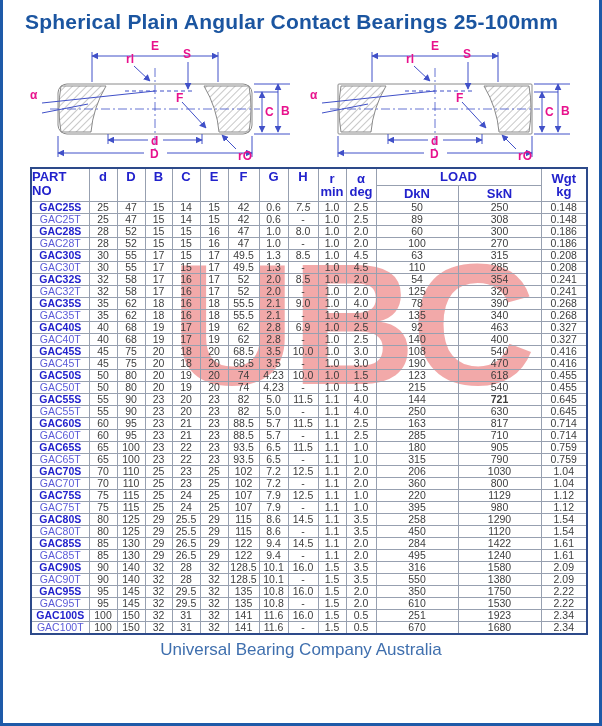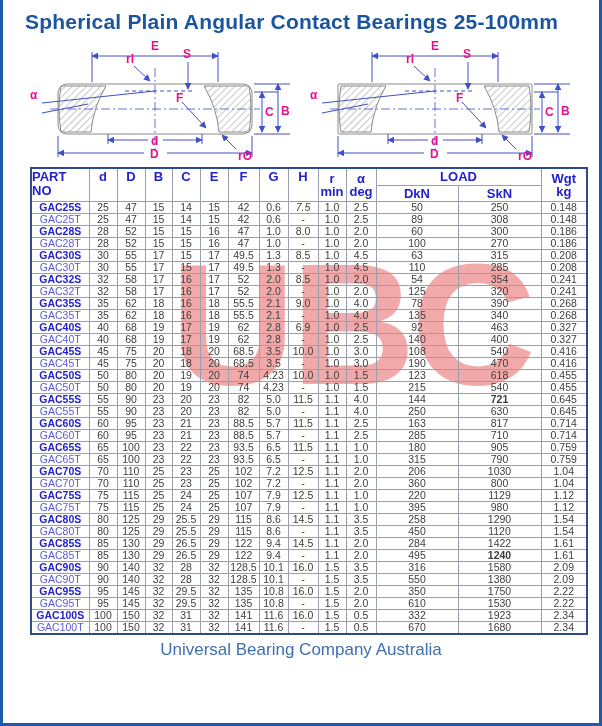--- a/index.html
+++ b/index.html
@@ -703,21 +703,21 @@
         <td style="font-weight: normal;">130</td>
         <td style="font-weight: normal;">29</td>
         <td style="font-weight: normal;">26.5</td>
         <td style="font-weight: normal;">29</td>
         <td style="font-weight: normal;">122</td>
         <td style="font-weight: normal;">9.4</td>
         <td style="font-weight: normal;">-</td>
         <td style="font-weight: normal;">1.1</td>
         <td style="font-weight: normal;">2.0</td>
         <td style="font-weight: normal;">495</td>
-        <td style="font-weight: bold;">1240</td>
+        <td style="font-weight: normal;">1240</td>
         <td style="font-weight: normal;">1.61</td>
       </tr>
       <tr>
         <td class="part s">GAC90S</td>
         <td style="font-weight: normal;">90</td>
         <td style="font-weight: normal;">140</td>
         <td style="font-weight: normal;">32</td>
         <td style="font-weight: normal;">28</td>
         <td style="font-weight: normal;">32</td>
         <td style="font-weight: normal;">128.5</td>
@@ -782,21 +782,21 @@
         <td style="font-weight: normal;">100</td>
         <td style="font-weight: normal;">150</td>
         <td style="font-weight: normal;">32</td>
         <td style="font-weight: normal;">31</td>
         <td style="font-weight: normal;">32</td>
         <td style="font-weight: normal;">141</td>
         <td style="font-weight: normal;">11.6</td>
         <td style="font-weight: normal;">16.0</td>
         <td style="font-weight: normal;">1.5</td>
         <td style="font-weight: normal;">0.5</td>
-        <td style="font-weight: normal;">332</td>
+        <td style="font-weight: normal;">251</td>
         <td style="font-weight: normal;">1923</td>
         <td style="font-weight: normal;">2.34</td>
       </tr>
       <tr>
         <td class="part t">GAC100T</td>
         <td style="font-weight: normal;">100</td>
         <td style="font-weight: normal;">150</td>
         <td style="font-weight: normal;">32</td>
         <td style="font-weight: normal;">31</td>
         <td style="font-weight: normal;">32</td>

